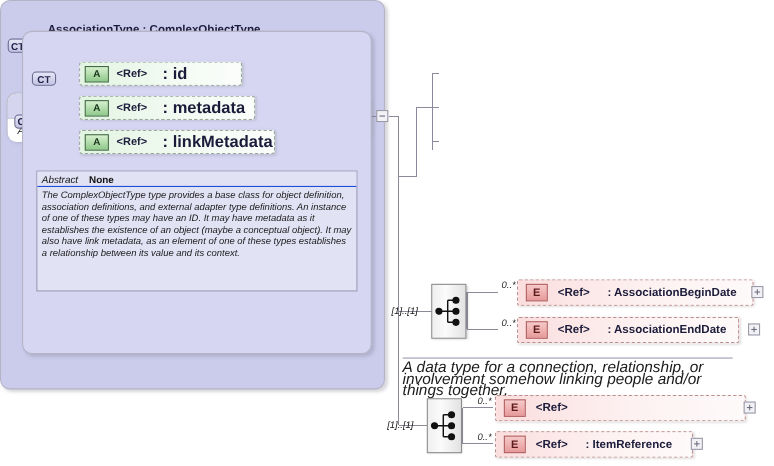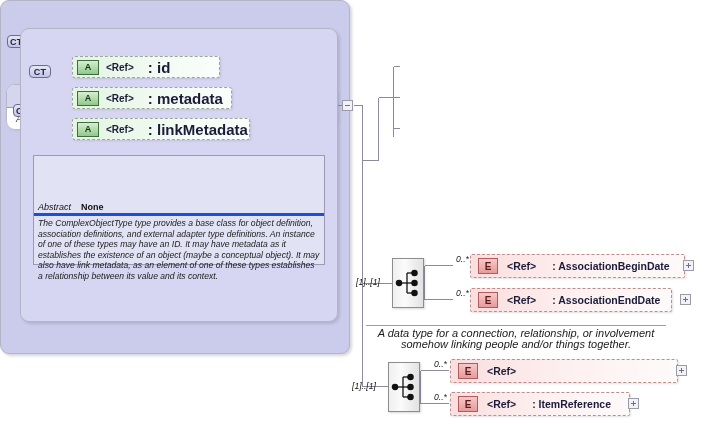--- a/index.html
+++ b/index.html
@@ -143,25 +143,24 @@
 
   
   #abstract-block{
     position:absolute;left:12px;top:126px;width:292px;height:110px;
     background:#e2e2f5;
     border:1px solid #9a9ab5;
     box-sizing:border-box;
   }
   #abstract-block .arow{
     height:13px;
-    border-bottom:3px solid #1d4ed8;
+    border-bottom:1px solid #1d4ed8;
     display:flex;align-items:center;
     padding-left:4px;
     background:#e2e2f5;
-    margin-top:44px;
   }
   .abs-label{font-size:9px;font-style:italic;color:#111;}
   .abs-value{font-size:9px;font-weight:bold;color:#111;margin-left:10px;}
   #abstract-block .atext{
     padding:2px 4px 0 4px;
     font-size:8.6px;font-style:italic;color:#1a1a1a;
     line-height:10.6px;
   }
 
   
@@ -223,21 +222,21 @@
   }
   .card-b{
     position:absolute;
     font-size:8.6px;font-style:italic;font-weight:normal;color:#111;
     white-space:nowrap;
   }
 
   
   #assoc-doc{
     position:absolute;left:12px;top:324px;width:300px;
-    font-size:11px;font-style:italic;color:#1a1a1a;line-height:10.6px;text-align:center;
+    font-size:14px;font-style:italic;color:#1a1a1a;line-height:10.6px;
   }
   #assoc-doc-rule{
     position:absolute;left:12px;top:321px;width:300px;height:1px;background:#9a9ab5;
   }
 
   svg.lines{position:absolute;left:0;top:0;width:704px;height:424px;pointer-events:none;}
 </style>
 </head>
 <body>
 
@@ -295,20 +294,21 @@
 
   <div class="minus-box" style="left:342px;top:100px;"></div>
 
   <div id="assoc-panel">
 
     <div class="hdr">
       <span class="ct-badge">
         <span>CT</span>
           <span class="plus"></span>
       </span>
+      <span class="type-title">AssociationType : ComplexObjectType</span>
     </div>
 
     <div id="cot-panel">
 
       <div class="hdr">
         <span class="ct-badge">
           <span>CT</span>
         </span>
       </div>
 

